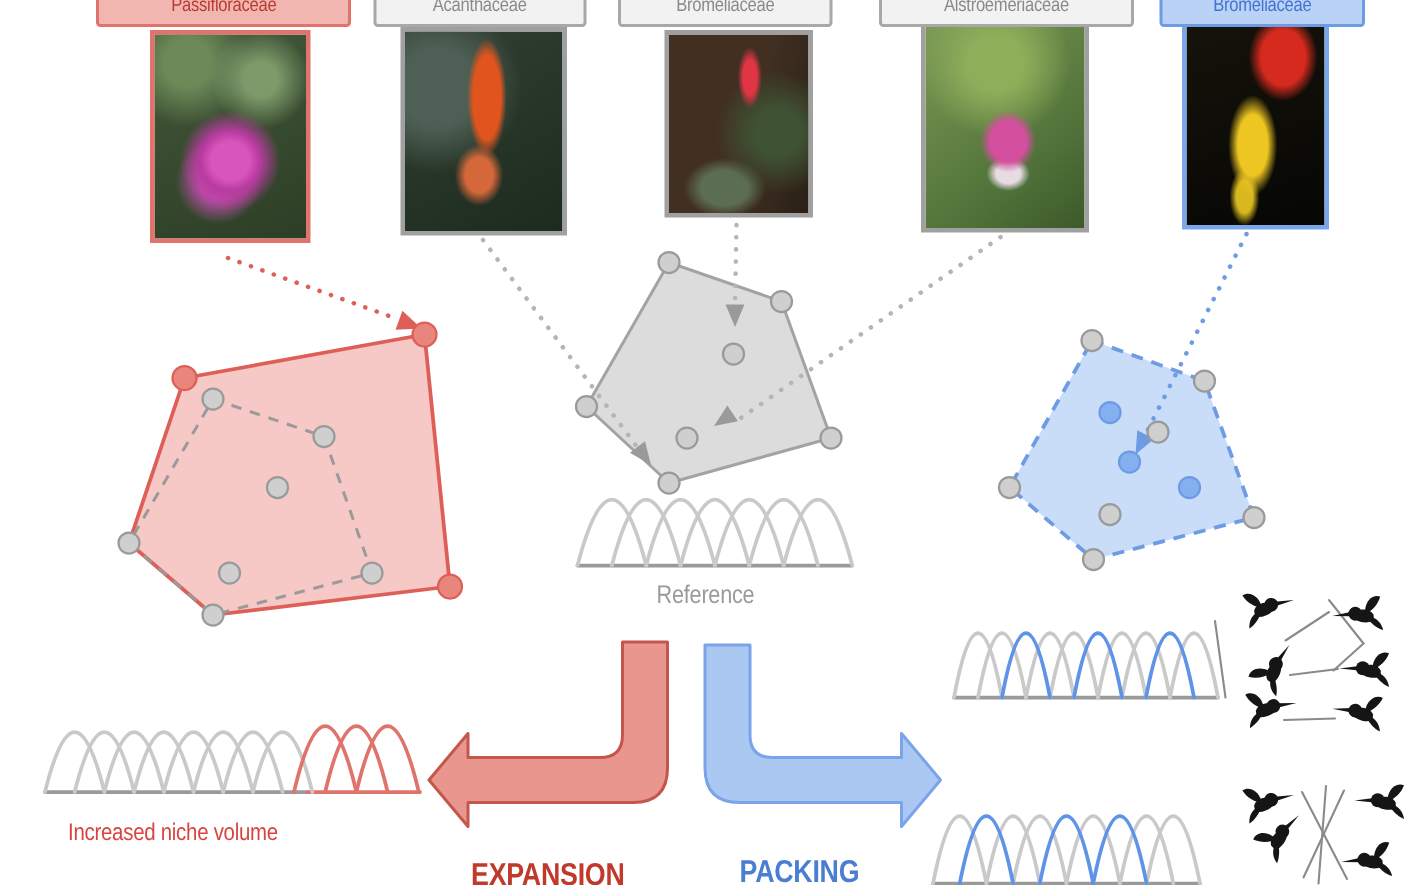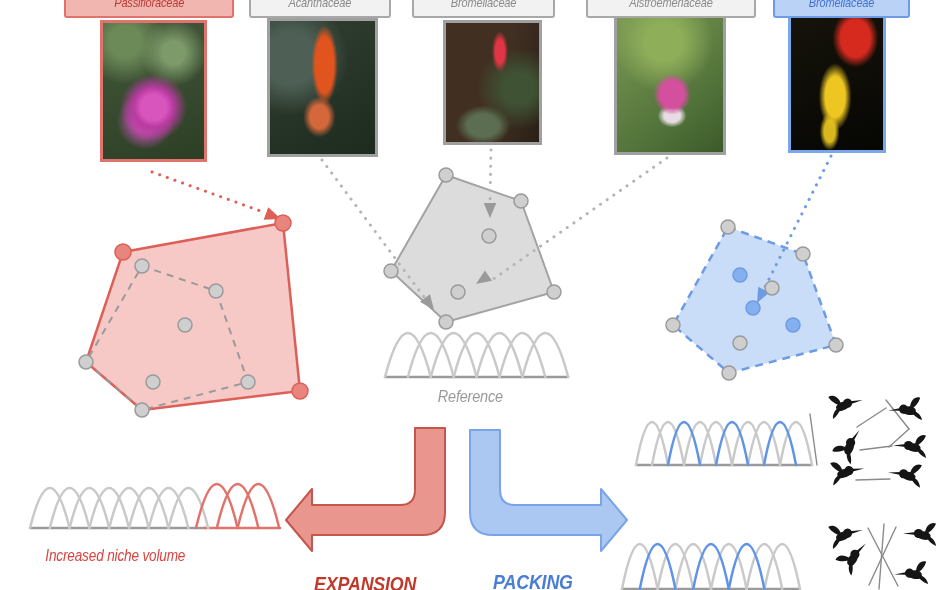--- a/index.html
+++ b/index.html
@@ -1,17 +1,17 @@
 <!DOCTYPE html>
 <html><head>
 <meta charset="utf-8">
 <style>
   html,body{margin:0;padding:0;background:#fff;}
   #fig{position:relative;width:940px;height:590px;overflow:hidden;background:#fff;
-       font-family:"Liberation Sans",sans-serif;font-style:italic;}
+       font-family:"Liberation Sans",sans-serif;}
   #diagram{position:absolute;left:0;top:0;z-index:1;}
 
   
   .fam-box{position:absolute;top:-12px;height:30px;box-sizing:border-box;
            border:2px solid;border-radius:3px;text-align:center;line-height:26px;
            font-size:13px;z-index:3;}
   .fam-box.red {background:#f2b6b1;border-color:#e0736b;color:#b93b34;}
   .fam-box.gray{background:#f2f2f2;border-color:#a8a8a8;color:#8a8a8a;}
   .fam-box.blue{background:#b9d2f5;border-color:#6d9be4;color:#4472d2;}
 

